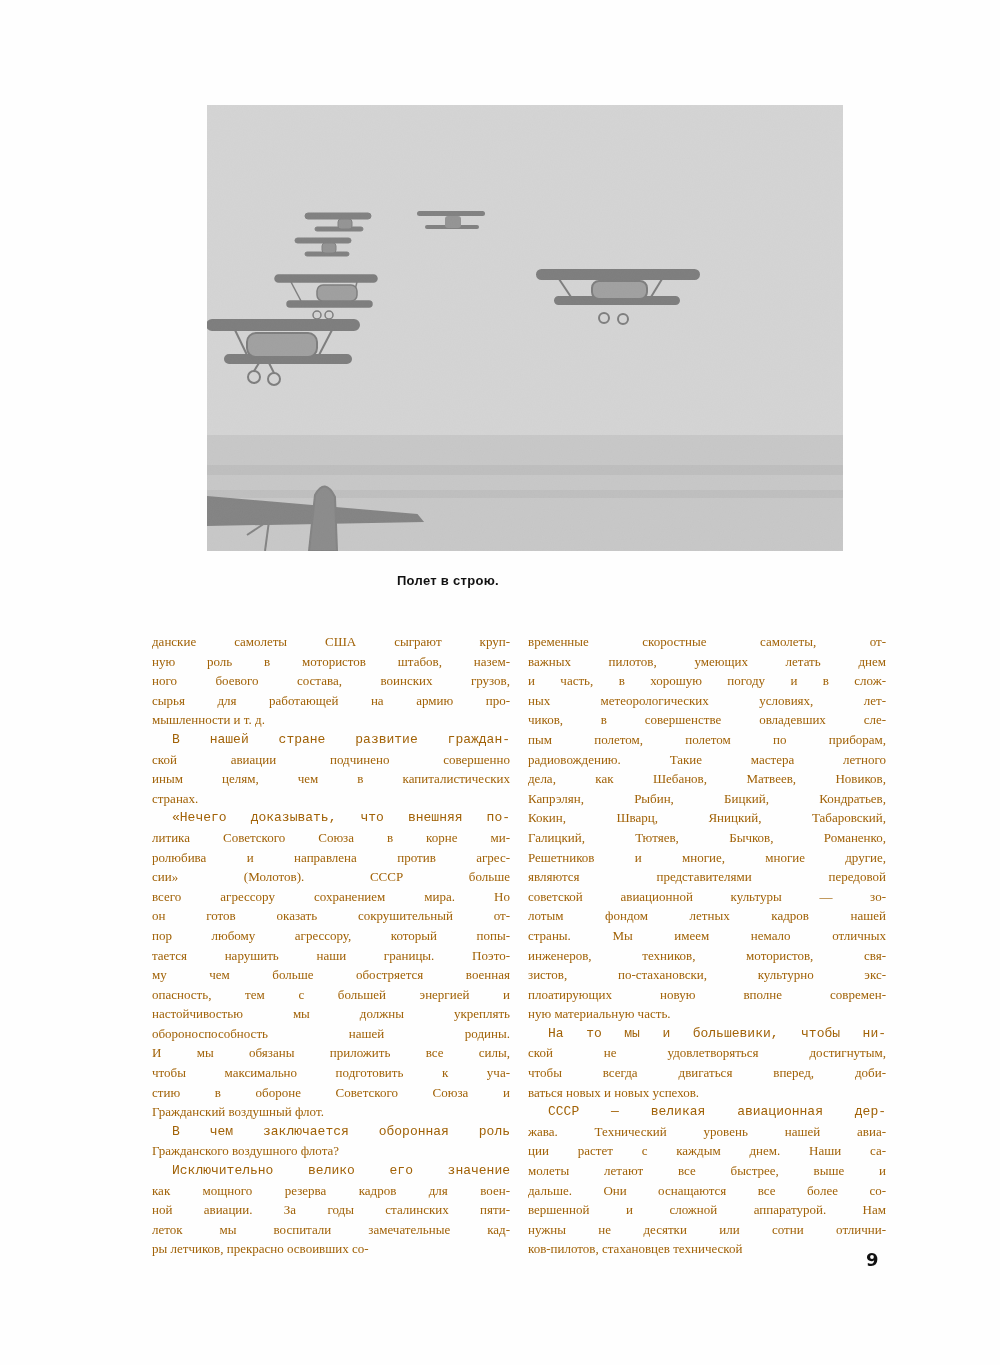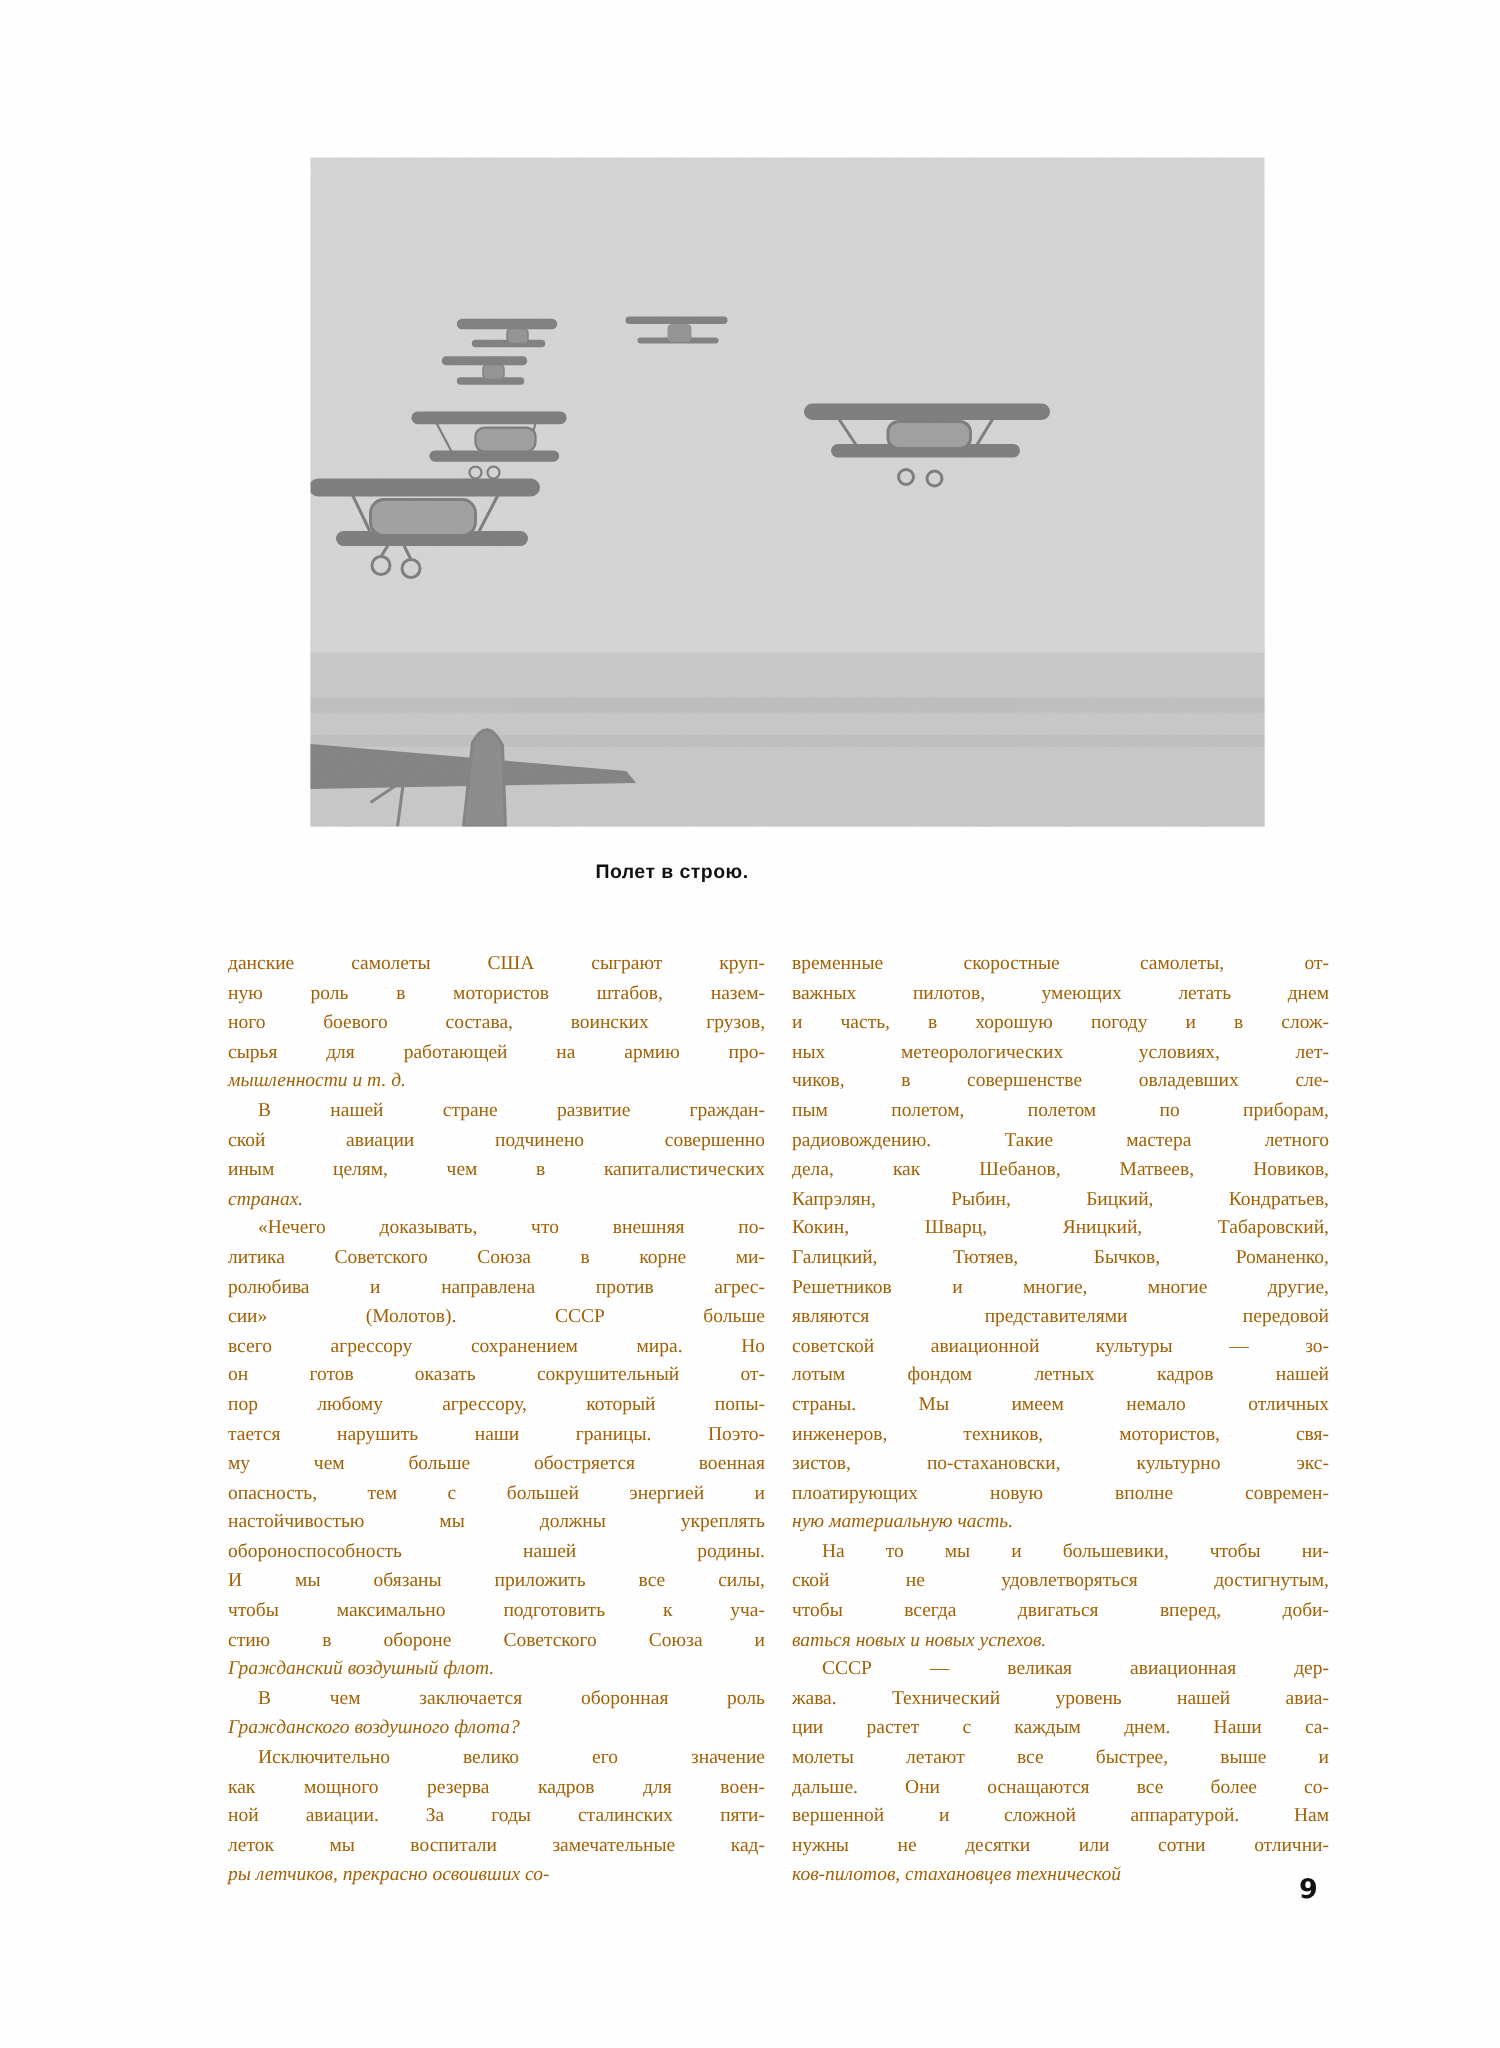--- a/index.html
+++ b/index.html
@@ -17,22 +17,22 @@
     color: #111; letter-spacing: 0.3px;
   }
   .col {
     position: absolute; top: 632px; width: 358px;
     font-family: "Liberation Serif", serif; font-size: 13px; line-height: 19.6px;
     color: #a16207;
   }
   .col.left { left: 152px; }
   .col.right { left: 528px; }
   .col p { margin: 0; text-align: justify; text-align-last: justify; }
-  .col p.last { text-align-last: left; font-style: italic; }
-  .col p.indent { text-indent: 20px; }
+  .col p.last { text-align-last: left; }
+  .col p.indent { text-indent: 20px; font-family: Liberation Mono, monospace; }
   .pagenum {
     position: absolute; left: 866px; top: 1249px;
     font-family: "DejaVu Sans", sans-serif; font-weight: bold; font-size: 18px; color: #111;
   }
 </style>
 </head>
 <body>
 
 <div class="page">
 

